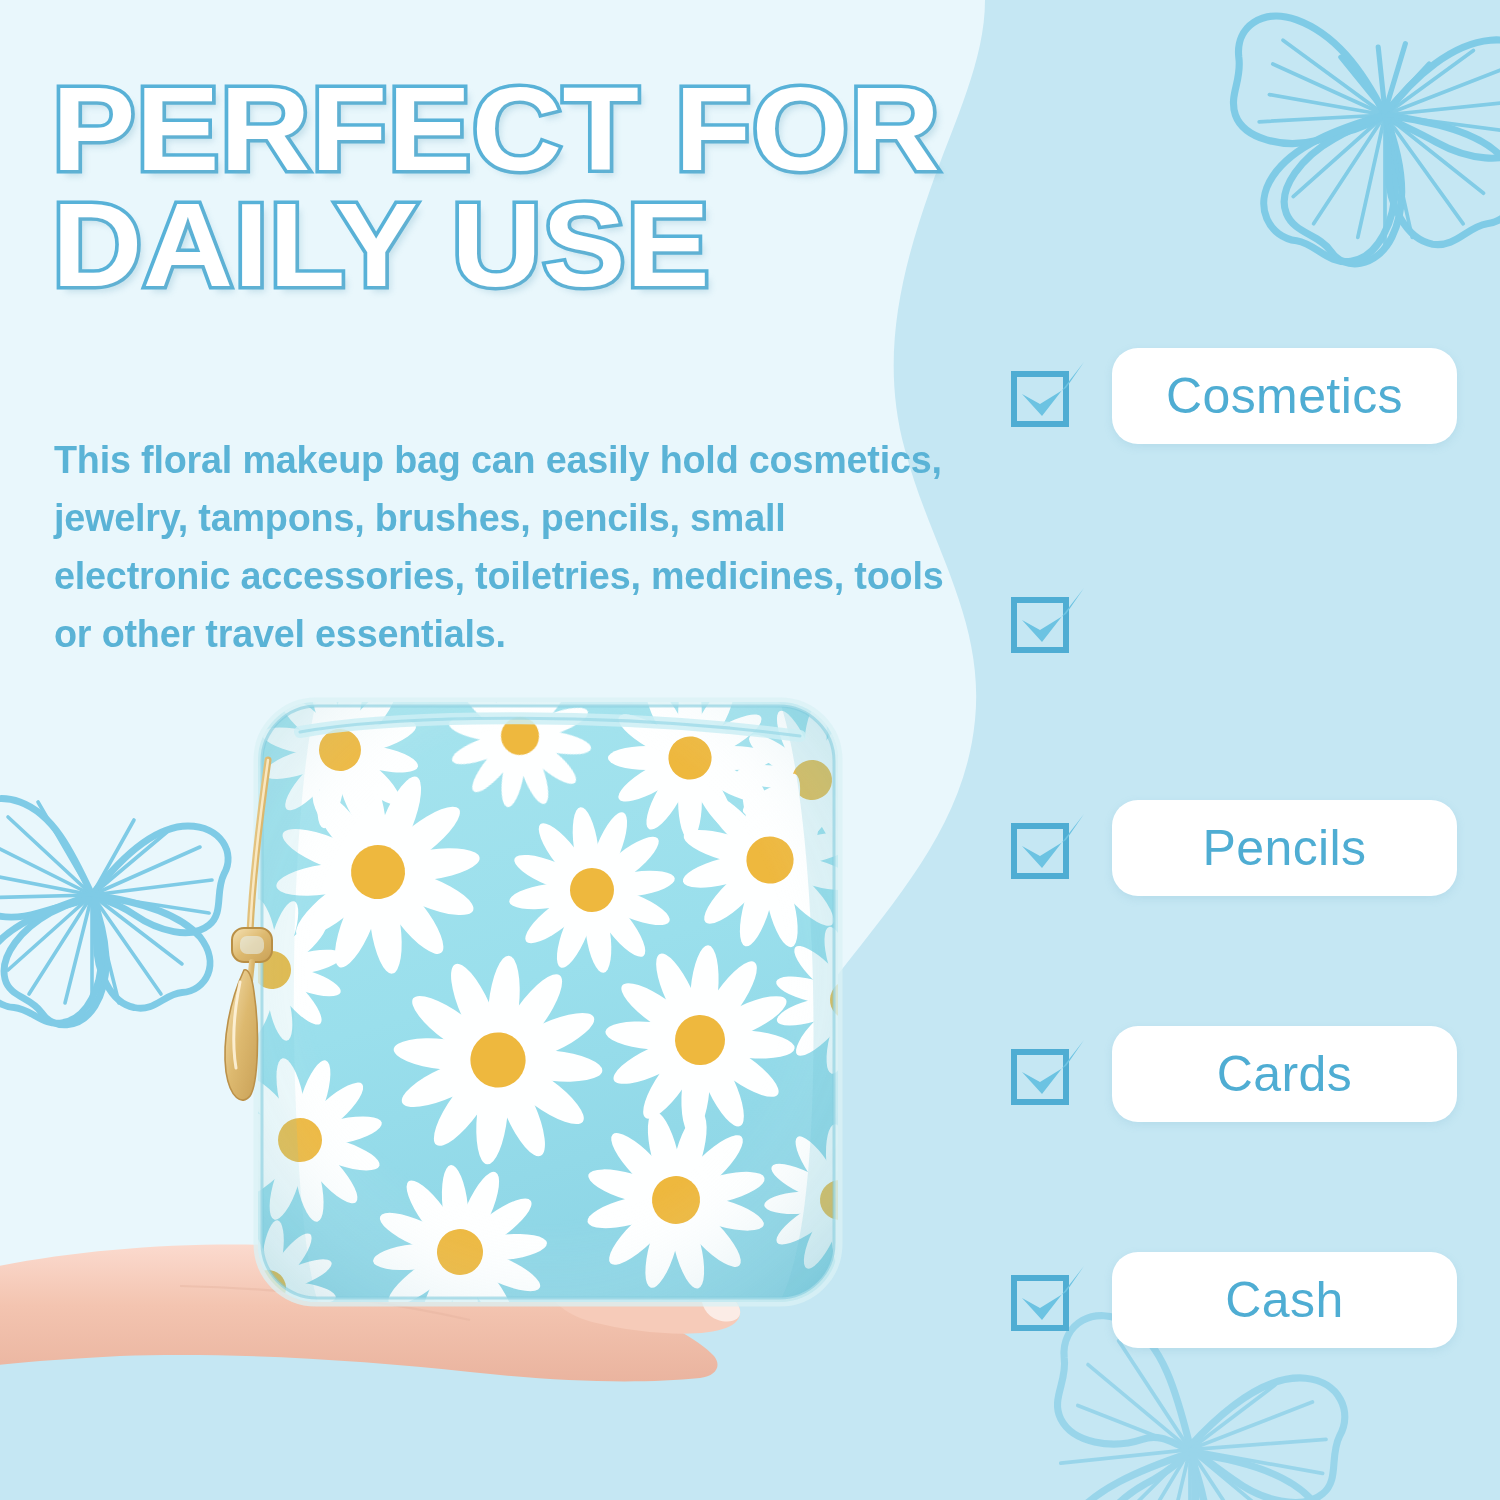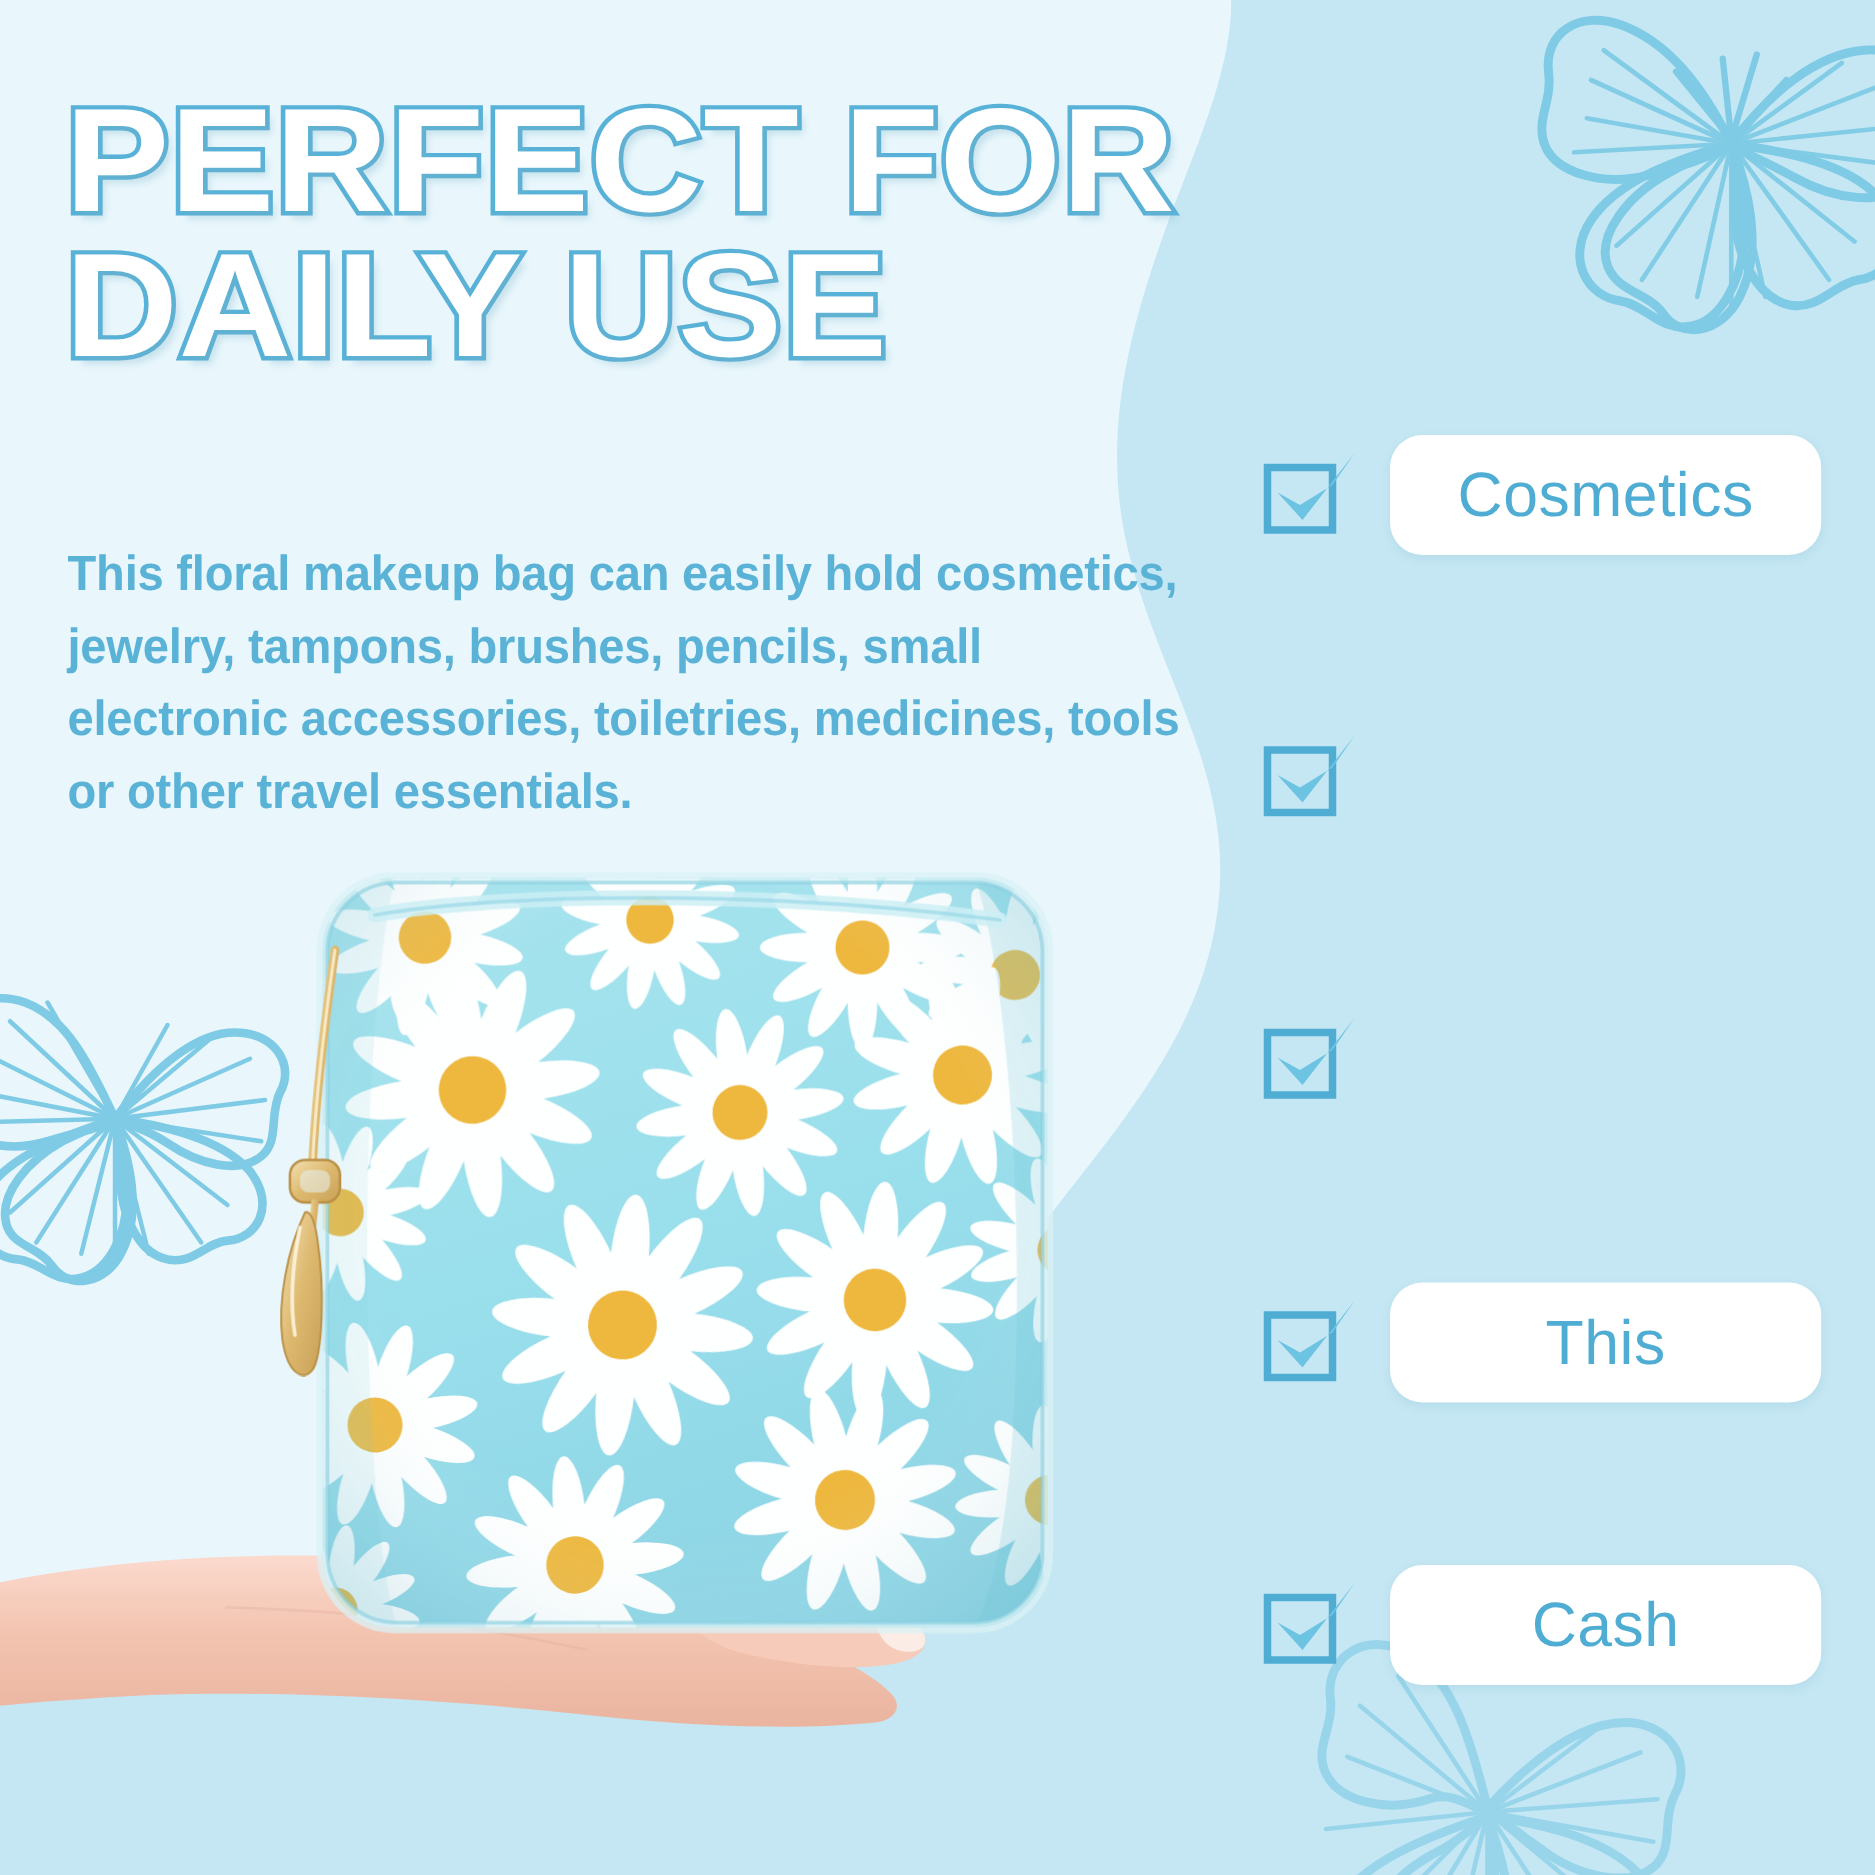--- a/index.html
+++ b/index.html
@@ -312,31 +312,34 @@
       </div>
     </div>
 
     <div class="row">
       <div class="cbox">
         <svg width="78" height="70" viewBox="0 0 78 70" xmlns="http://www.w3.org/2000/svg">
           <rect x="4" y="14" width="52" height="50" fill="none" stroke="#4fadd3" stroke-width="6"></rect>
           <path d="M12,34 L32,56 L74,2 L56,28 L30,44 Z" fill="#6cc3e2"></path>
         </svg>
       </div>
-    </div>
-
-    <div class="row">
-      <div class="cbox">
-        <svg width="78" height="70" viewBox="0 0 78 70" xmlns="http://www.w3.org/2000/svg">
-          <rect x="4" y="14" width="52" height="50" fill="none" stroke="#4fadd3" stroke-width="6"></rect>
-          <path d="M12,34 L32,56 L74,2 L56,28 L30,44 Z" fill="#6cc3e2"></path>
-        </svg>
-      </div>
       <div class="pill">
-        <span>This</span>
+        <span>Pencils</span>
+      </div>
+    </div>
+
+    <div class="row">
+      <div class="cbox">
+        <svg width="78" height="70" viewBox="0 0 78 70" xmlns="http://www.w3.org/2000/svg">
+          <rect x="4" y="14" width="52" height="50" fill="none" stroke="#4fadd3" stroke-width="6"></rect>
+          <path d="M12,34 L32,56 L74,2 L56,28 L30,44 Z" fill="#6cc3e2"></path>
+        </svg>
+      </div>
+      <div class="pill">
+        <span>Cards</span>
       </div>
     </div>
 
     <div class="row">
       <div class="cbox">
         <svg width="78" height="70" viewBox="0 0 78 70" xmlns="http://www.w3.org/2000/svg">
           <rect x="4" y="14" width="52" height="50" fill="none" stroke="#4fadd3" stroke-width="6"></rect>
           <path d="M12,34 L32,56 L74,2 L56,28 L30,44 Z" fill="#6cc3e2"></path>
         </svg>
       </div>

